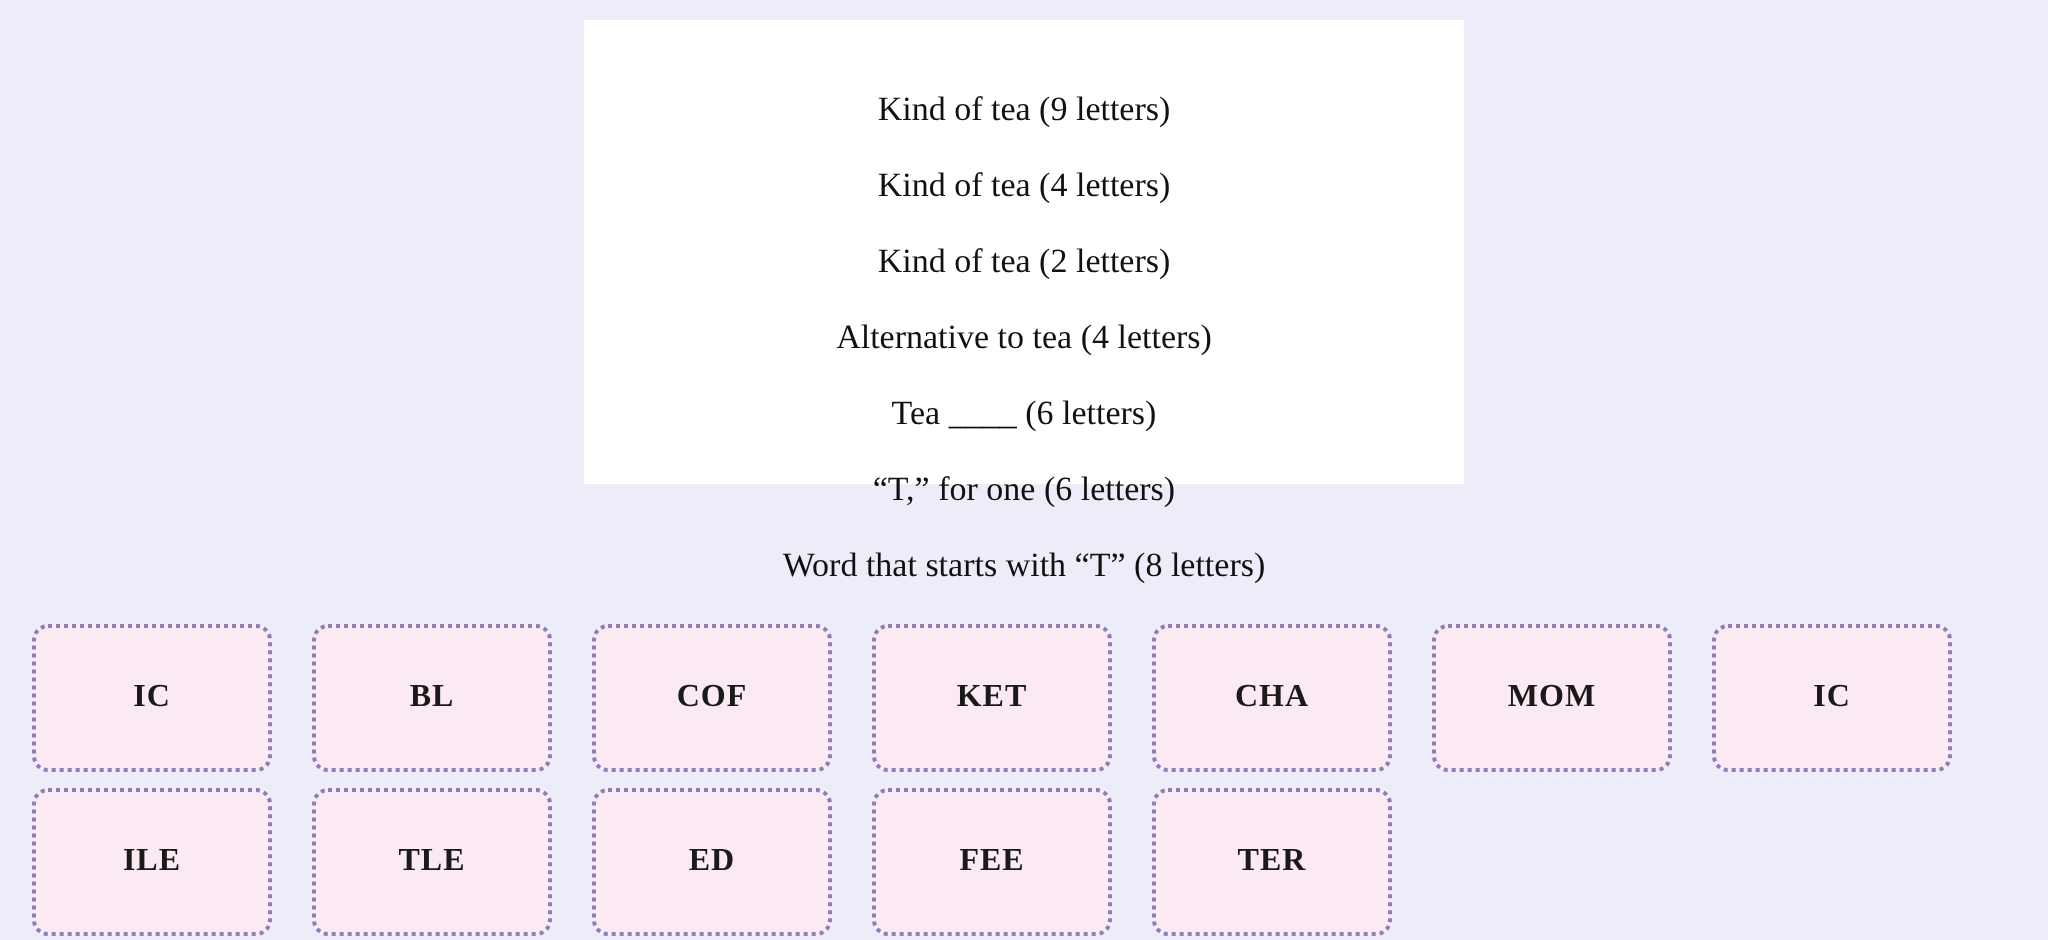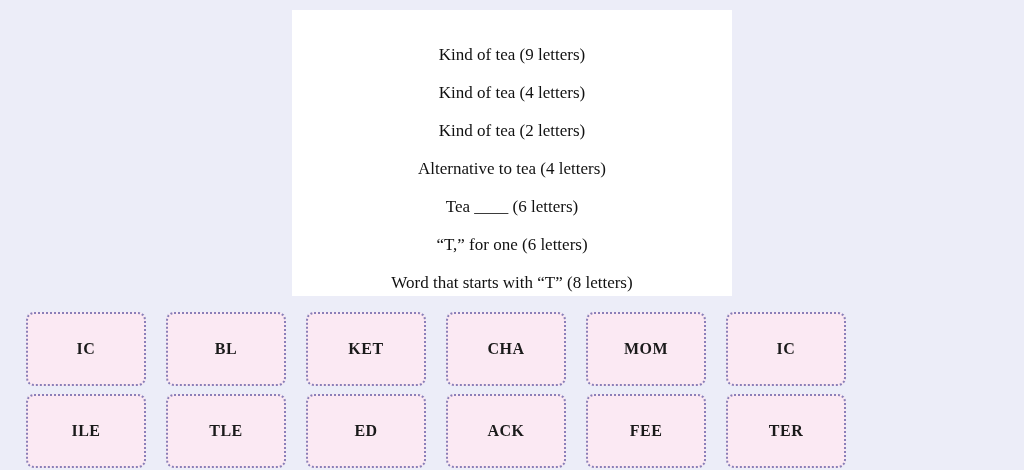--- a/index.html
+++ b/index.html
@@ -11,21 +11,21 @@
     height: 470px;
     background: #ecedf8;
     font-family: "Liberation Serif", serif;
     overflow: hidden;
   }
   #clue-panel {
     position: absolute;
     left: 292px;
     top: 10px;
     width: 440px;
-    height: 286px;
+    height: 232px;
     background: #ffffff;
     box-sizing: border-box;
     padding-top: 26px;
   }
   .clue {
     text-align: center;
     font-size: 17px;
     color: #111111;
     line-height: 38px;
     font-family: "Liberation Serif", serif;
@@ -34,21 +34,21 @@
   #tile-grid {
     position: absolute;
     left: 0;
     top: 312px;
     width: 1024px;
   }
   .tile-row {
     display: flex;
     justify-content: flex-start;
     margin-bottom: 8px;
-    padding-left: 26px;
+    padding-left: 16px;
   }
   .tile {
     width: 120px;
     height: 74px;
     margin-right: 20px;
     background: #fbe9f3;
     border: 2px dotted #8a7fb8;
     border-radius: 8px;
     box-sizing: border-box;
     display: flex;
@@ -76,26 +76,26 @@
   <div class="clue">Alternative to tea (4 letters)</div>
   <div class="clue">Tea ____ (6 letters)</div>
   <div class="clue">“T,” for one (6 letters)</div>
   <div class="clue">Word that starts with “T” (8 letters)</div>
 </div>
 
 <div id="tile-grid">
   <div class="tile-row">
     <div class="tile">IC</div>
     <div class="tile">BL</div>
+    <div class="tile">COF</div>
     <div class="tile">KET</div>
     <div class="tile">CHA</div>
     <div class="tile">MOM</div>
     <div class="tile">IC</div>
   </div>
   <div class="tile-row">
     <div class="tile">ILE</div>
     <div class="tile">TLE</div>
     <div class="tile">ED</div>
-    <div class="tile">ACK</div>
     <div class="tile">FEE</div>
     <div class="tile">TER</div>
   </div>
 </div>
 
 </body></html>

